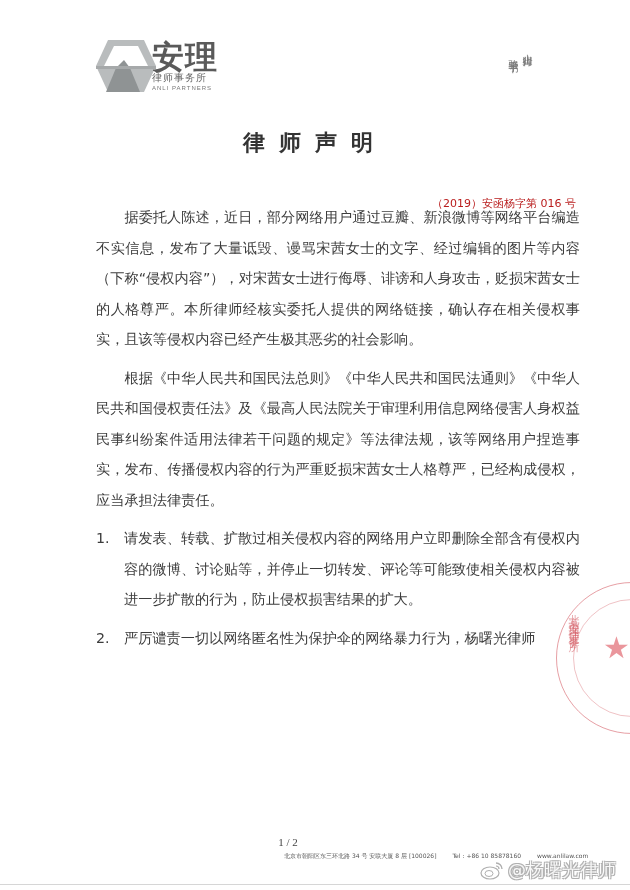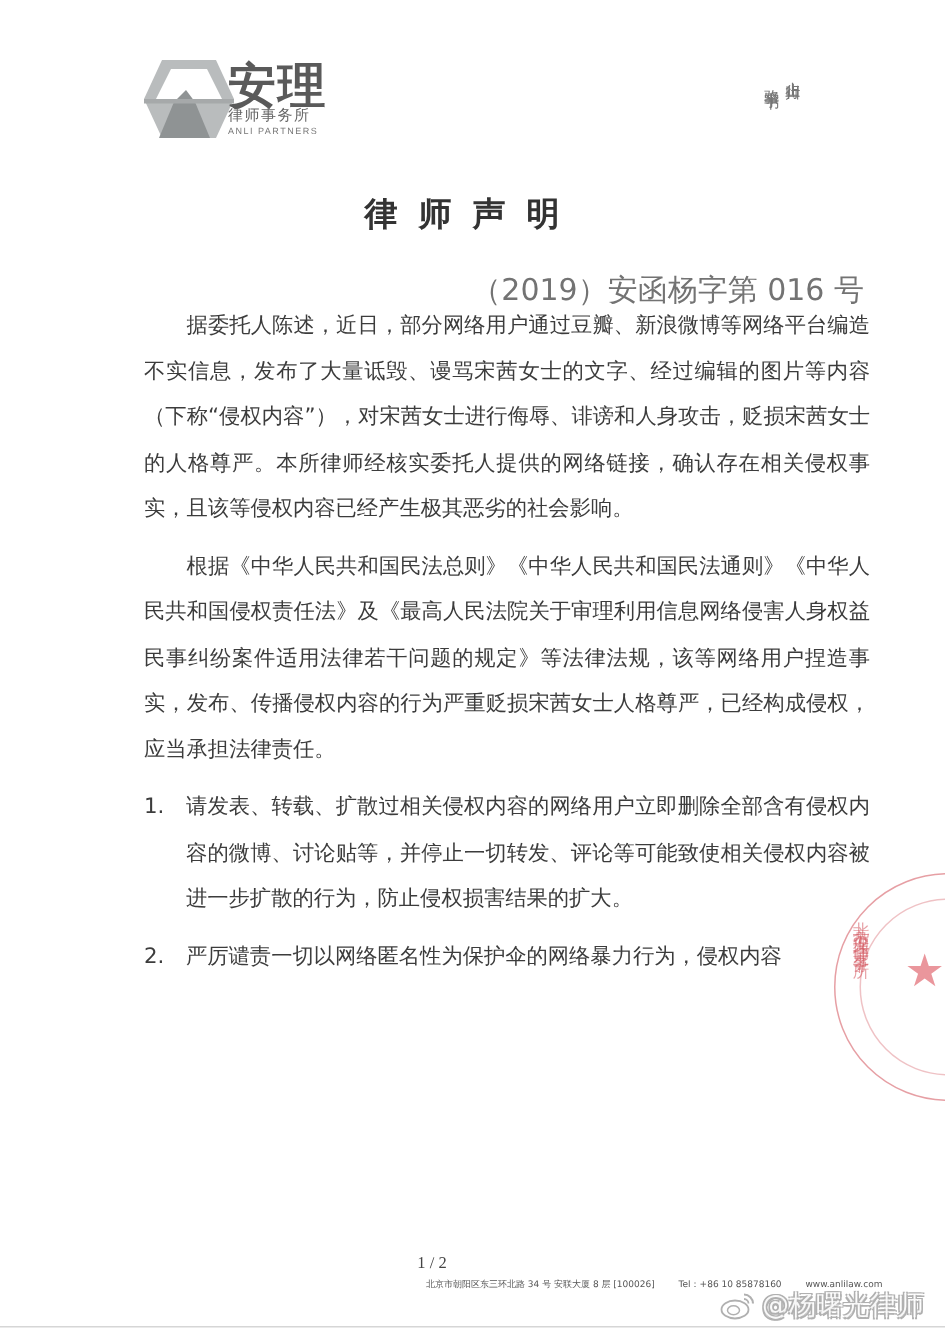--- a/index.html
+++ b/index.html
@@ -9,21 +9,21 @@
   }
   .logo { position:absolute; left:94px; top:38px; width:64px; height:56px; }
   .brand { position:absolute; left:152px; top:44px; }
   .brand-name { font-size:32px; font-weight:bold; color:#5a5a5a; letter-spacing:1px; line-height:26px; font-family:"DejaVu Sans", sans-serif; }
   .brand-sub { font-size:10px; color:#666; line-height:12px; letter-spacing:1px; margin-top:2px; font-family:"DejaVu Sans", sans-serif; }
   .brand-en { font-size:6px; color:#777; letter-spacing:1px; font-family:"Liberation Sans", sans-serif; line-height:9px; }
   .calli { position:absolute; top:46px; font-size:10px; color:#777; writing-mode:vertical-rl; line-height:14px; letter-spacing:1px; font-family:"DejaVu Serif", serif; }
   .calli.c1 { left:520px; }
   .calli.c2 { left:506px; top:52px; }
   .title { position:absolute; left:0; width:630px; top:128px; text-align:center; font-size:22px; font-weight:bold; letter-spacing:14px; color:#333; font-family:"DejaVu Sans", sans-serif; }
-  .docno { position:absolute; right:54px; top:180px; font-size:20px; color:#737373; font-family:"DejaVu Sans", sans-serif; }
+  .docno { position:absolute; right:54px; top:196px; font-size:11px; color:#b91c1c; font-family:"DejaVu Sans", sans-serif; }
   .body { position:absolute; left:96px; top:202px; width:484px; font-size:14.2px; line-height:30.5px; color:#3c3c3c; font-family:"DejaVu Sans", sans-serif; }
   .para { text-indent:2em; text-align:justify; margin:0 0 8px 0; }
   .para.p1 { margin-bottom:12px; }
   .list-item { position:relative; padding-left:28px; margin:0 0 8px 0; text-align:justify; }
   .list-num { position:absolute; left:0; top:0; }
   .stamp { position:absolute; left:556px; top:582px; width:150px; height:150px; border:1.5px solid rgba(210,80,90,0.55); border-radius:50%; }
   .stamp-inner { position:absolute; left:16px; top:16px; width:116px; height:116px; border:0.8px solid rgba(210,80,90,0.35); border-radius:50%; }
   .stamp-star { position:absolute; left:46px; top:50px; font-size:30px; color:rgba(220,80,90,0.6); line-height:30px; }
   .stamp-text { position:absolute; left:8px; top:22px; font-size:11px; color:rgba(210,80,90,0.55); writing-mode:vertical-rl; letter-spacing:3px; }
   .footer-page { position:absolute; left:0; width:576px; top:836px; text-align:center; font-size:11px; color:#444; font-family:"Liberation Serif", serif; }
@@ -58,21 +58,21 @@
 
 <div class="body">
   <p class="para">据委托人陈述，近日，部分网络用户通过豆瓣、新浪微博等网络平台编造不实信息，发布了大量诋毁、谩骂宋茜女士的文字、经过编辑的图片等内容（下称“侵权内容”），对宋茜女士进行侮辱、诽谤和人身攻击，贬损宋茜女士的人格尊严。本所律师经核实委托人提供的网络链接，确认存在相关侵权事实，且该等侵权内容已经产生极其恶劣的社会影响。</p>
   <p class="para">根据《中华人民共和国民法总则》《中华人民共和国民法通则》《中华人民共和国侵权责任法》及《最高人民法院关于审理利用信息网络侵害人身权益民事纠纷案件适用法律若干问题的规定》等法律法规，该等网络用户捏造事实，发布、传播侵权内容的行为严重贬损宋茜女士人格尊严，已经构成侵权，应当承担法律责任。</p>
   <div class="list-item">
     <span class="list-num">1.</span>
     <span>请发表、转载、扩散过相关侵权内容的网络用户立即删除全部含有侵权内容的微博、讨论贴等，并停止一切转发、评论等可能致使相关侵权内容被进一步扩散的行为，防止侵权损害结果的扩大。</span>
   </div>
   <div class="list-item">
     <span class="list-num">2.</span>
-    <span>严厉谴责一切以网络匿名性为保护伞的网络暴力行为，侵权内容</span>
+    <span>严厉谴责一切以网络匿名性为保护伞的网络暴力行为，杨曙光律师</span>
   </div>
 </div>
 
 <div class="stamp">
   <div class="stamp-inner"></div>
   <div class="stamp-text">北京市安理律师事务所</div>
   <div class="stamp-star">★</div>
 </div>
 
 <div class="footer-page">1 / 2</div>

